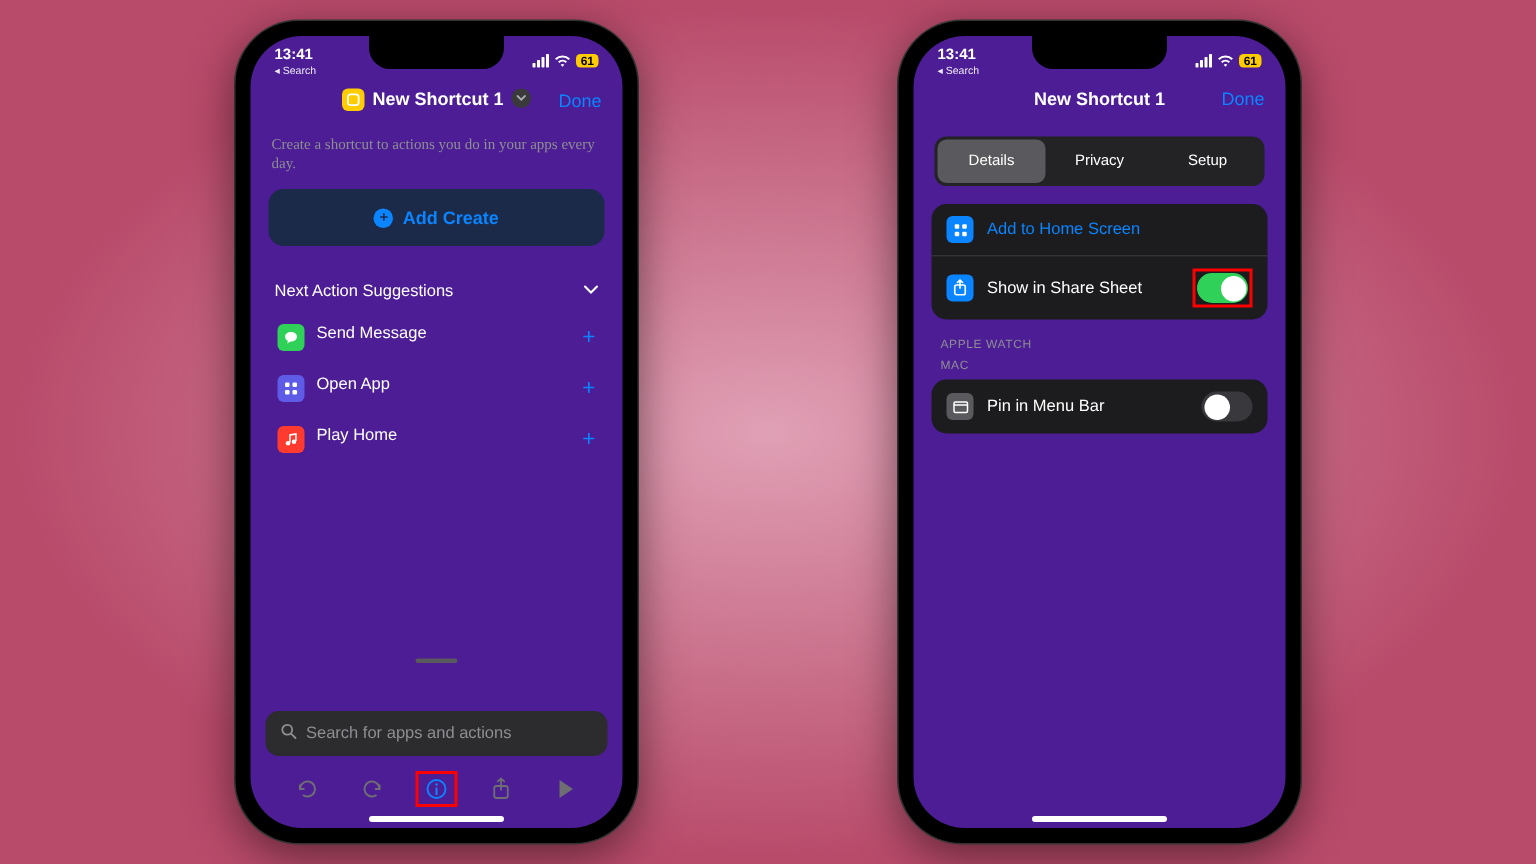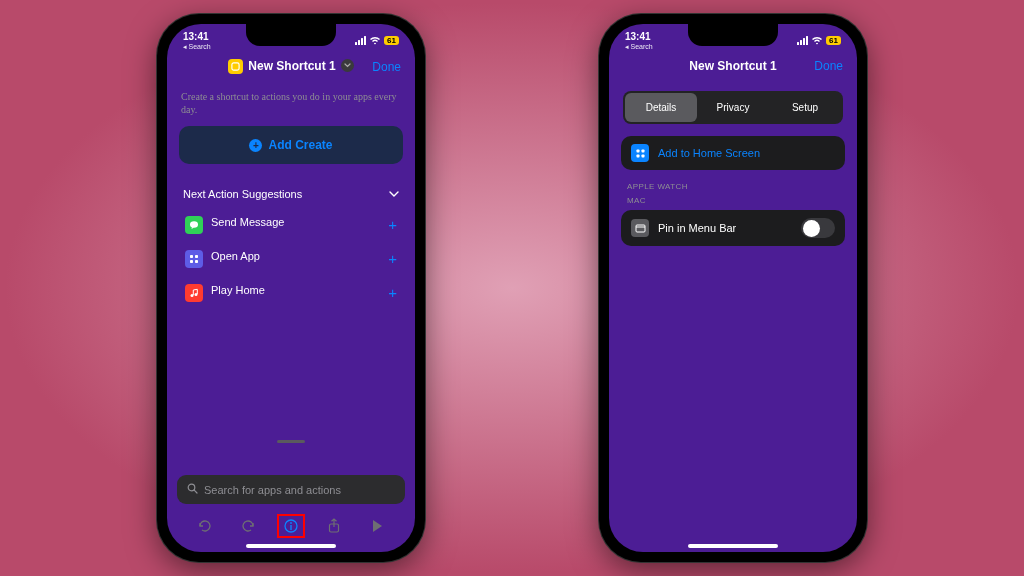--- a/index.html
+++ b/index.html
@@ -349,20 +349,34 @@
           <span class="row-icon ri-blue">
             <svg width="11" height="11" viewBox="0 0 11 11">
                 <rect x="1.5" y="1.5" width="3" height="3" rx="0.7" fill="#fff"></rect>
                 <rect x="6.5" y="1.5" width="3" height="3" rx="0.7" fill="#fff"></rect>
                 <rect x="1.5" y="6.5" width="3" height="3" rx="0.7" fill="#fff"></rect>
                 <rect x="6.5" y="6.5" width="3" height="3" rx="0.7" fill="#fff"></rect>
               </svg>
           </span>
           <span class="row-label link">Add to Home Screen</span>
         </div>
+        <div class="row">
+          <span class="row-icon ri-blue">
+            <svg width="10" height="12" viewBox="0 0 10 12">
+                <rect x="1.5" y="4" width="7" height="6.5" rx="1.2" stroke="#fff" stroke-width="1.1" fill="none"></rect>
+                <path d="M5 0.8 L5 6.5 M3 2.6 L5 0.8 L7 2.6" stroke="#fff" stroke-width="1.1" fill="none"></path>
+              </svg>
+          </span>
+          <span class="row-label">Show in Share Sheet</span>
+          <span class="toggle-wrap highlight-red">
+            <div class="toggle on">
+                <div class="knob"></div>
+              </div>
+          </span>
+        </div>
       </div>
 
       <div class="group-header">APPLE WATCH</div>
 
       <div class="group-header">MAC</div>
       <div class="group">
         <div class="row">
           <span class="row-icon ri-gray">
             <svg width="11" height="9" viewBox="0 0 11 9">
                 <rect x="1" y="1" width="9" height="7" rx="1" stroke="#fff" stroke-width="1" fill="none"></rect>

